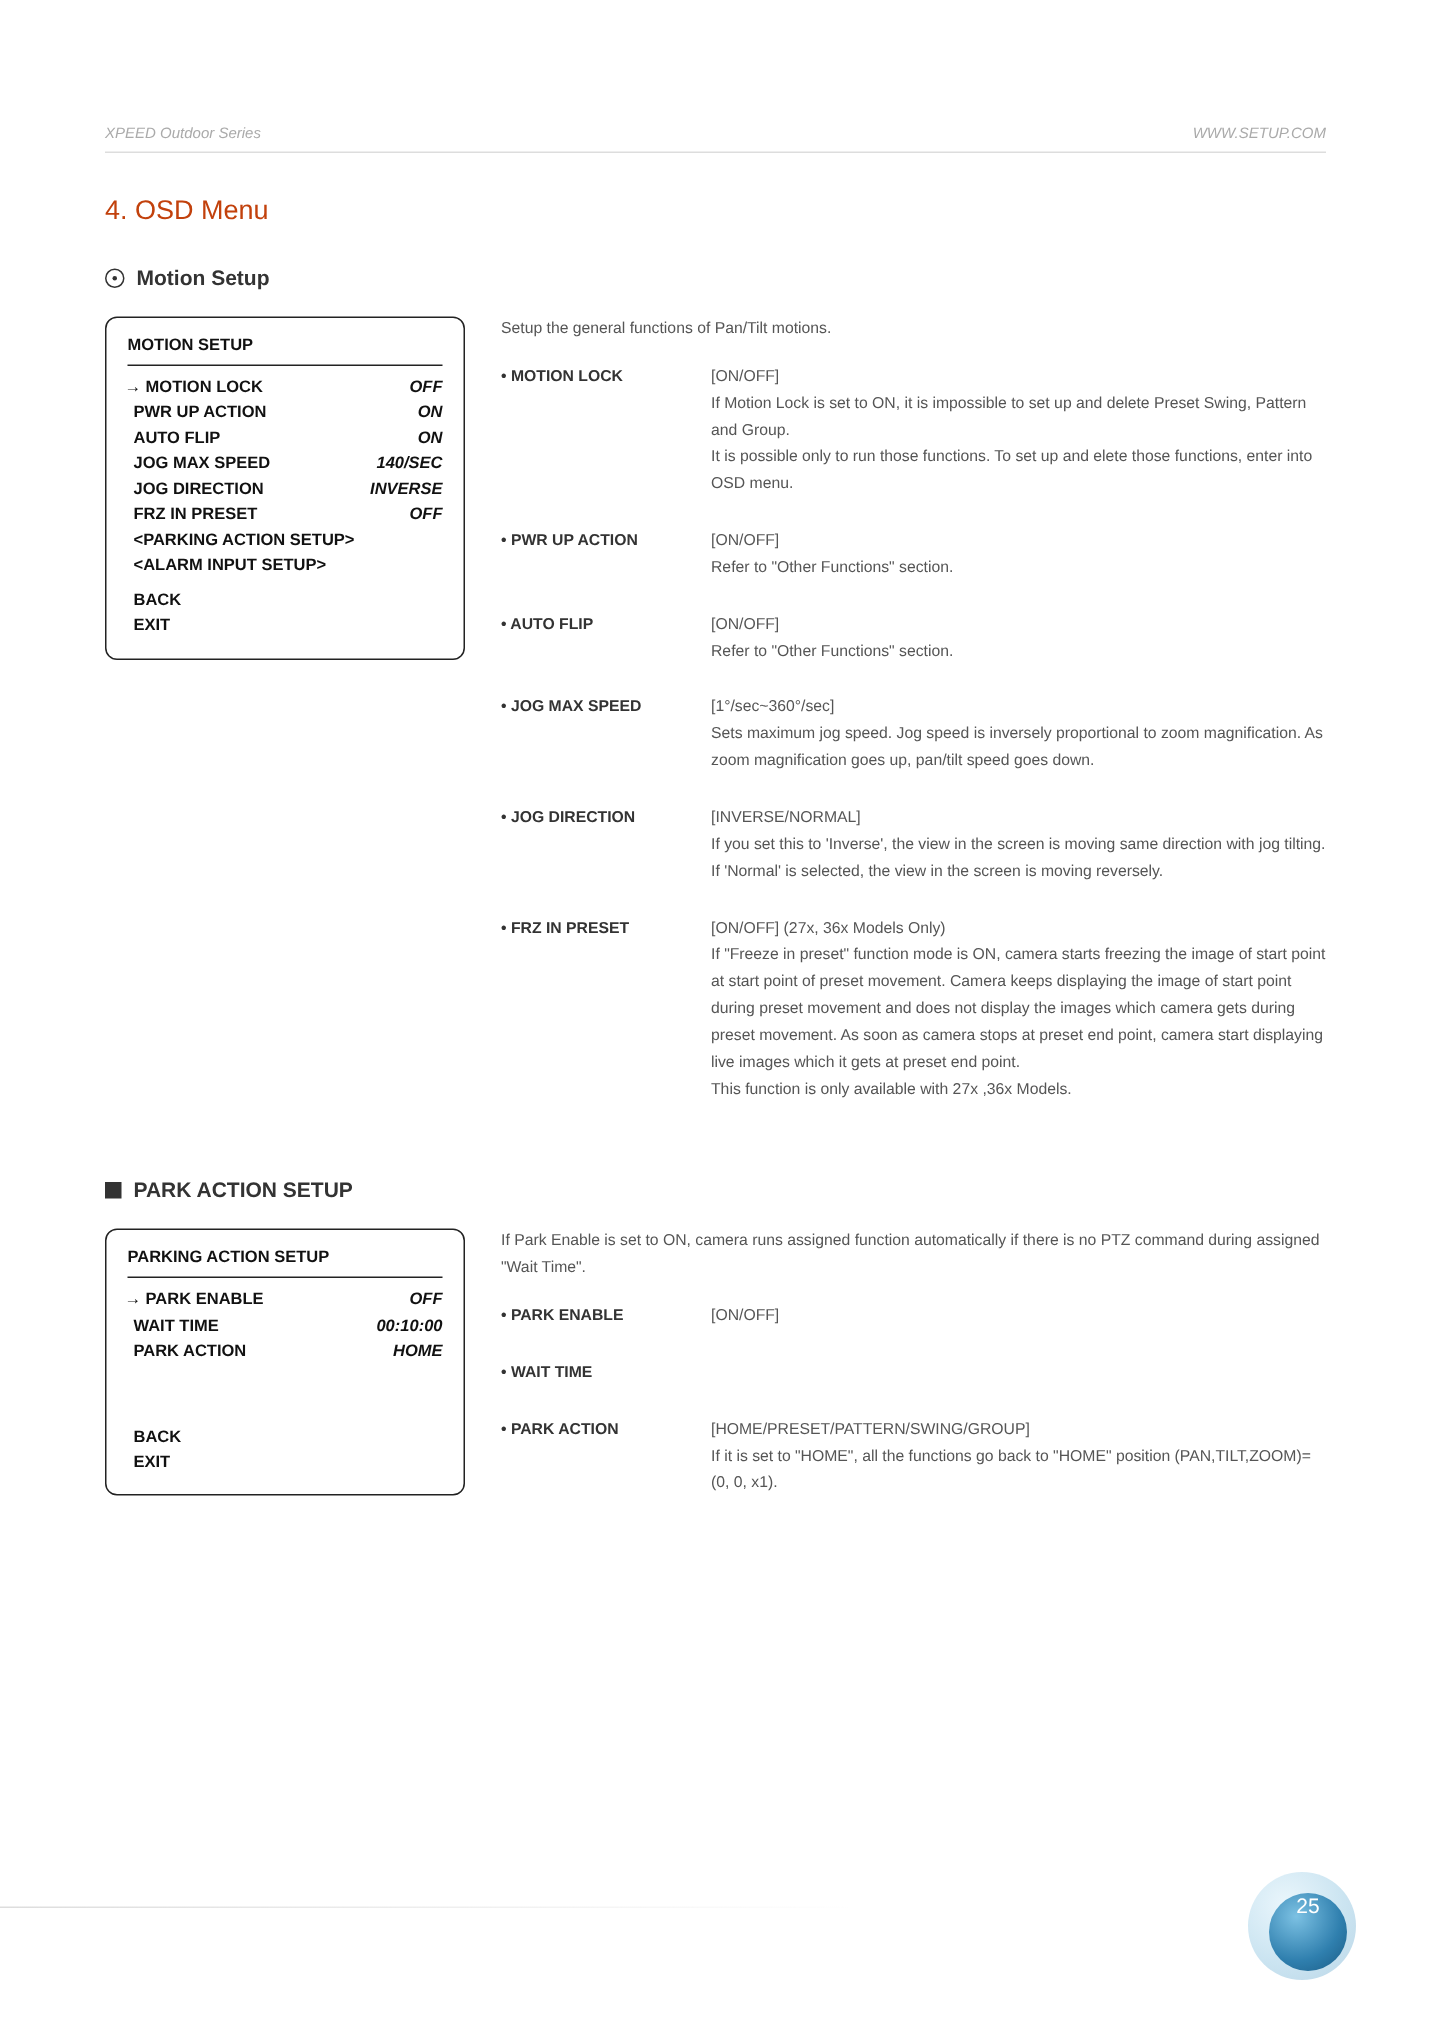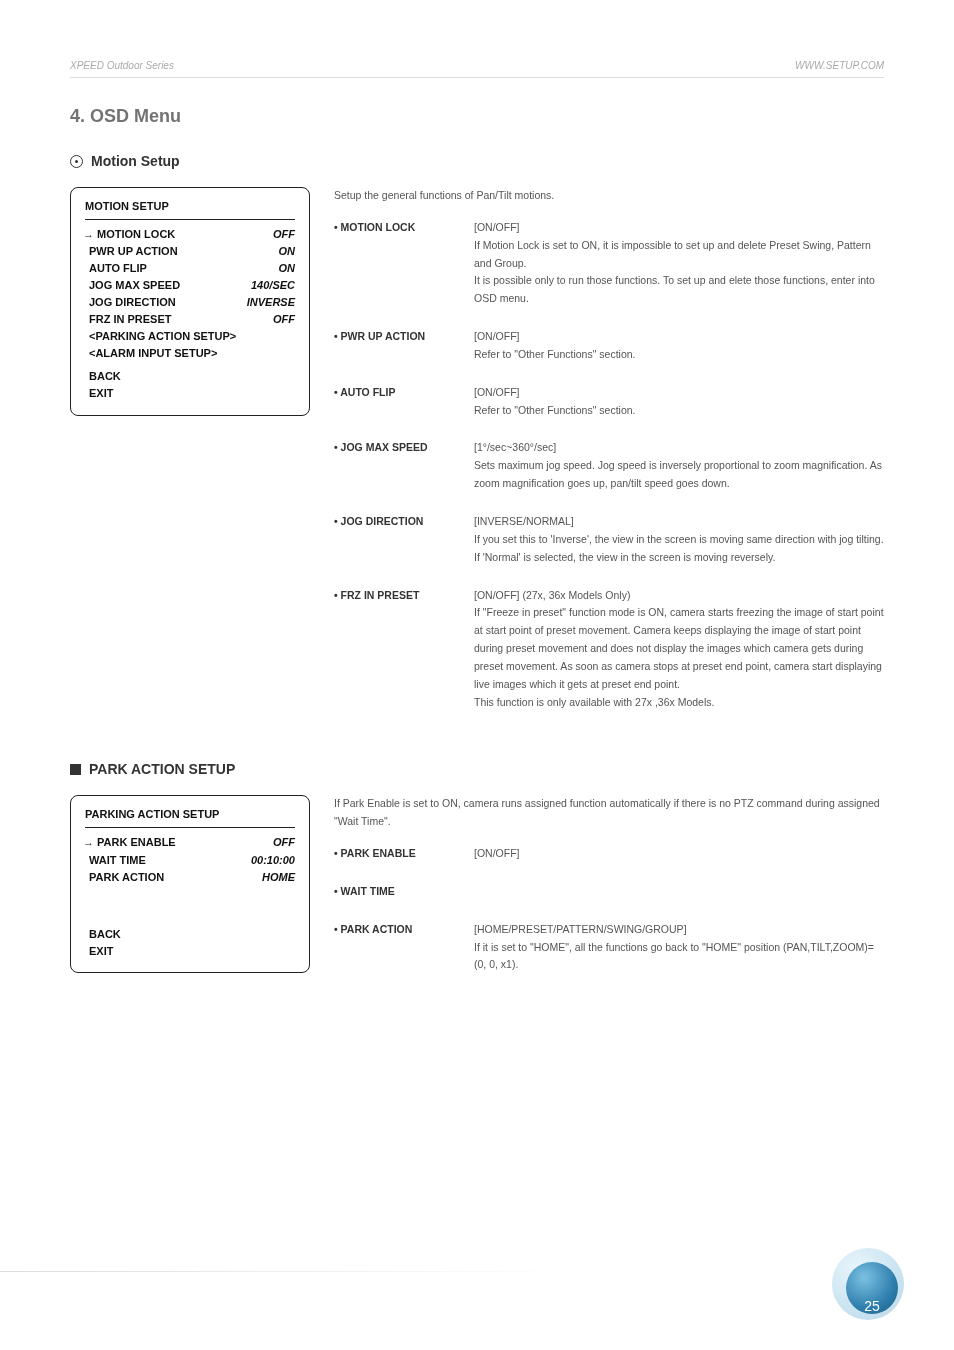--- a/index.html
+++ b/index.html
@@ -5,38 +5,38 @@
   * { box-sizing: border-box; margin: 0; padding: 0; }
   body {
     font-family: Arial, Helvetica, sans-serif;
     background: #fff;
     width: 954px;
     margin: 0 auto;
     color: #555;
     font-size: 10.5px;
   }
   .page {
-    padding: 60px 70px 40px 70px;
+    padding: 84px 70px 40px 70px;
     position: relative;
     min-height: 1350px;
   }
   .top-header {
     display: flex;
     justify-content: space-between;
     font-style: italic;
     color: #aaa;
     font-size: 10px;
     border-bottom: 1px solid #ddd;
     padding-bottom: 6px;
     margin-bottom: 28px;
   }
   h1.section-title {
     font-size: 18px;
-    font-weight: bold;
-    color: #737373;
+    font-weight: normal;
+    color: #c2410c;
     margin-bottom: 26px;
   }
   .subsection-row {
     display: flex;
     align-items: center;
     margin-bottom: 18px;
   }
   .circle-marker {
     width: 13px; height: 13px;
     border: 1.5px solid #333;
@@ -132,21 +132,21 @@
     width:72px; height:72px;
     border-radius:50%;
     background: radial-gradient(circle at 35% 30%, #c3e5f6 0%, #6db4d8 55%, #3a8abb 100%);
     opacity:0.35;
   }
   .page-badge .inner {
     position:absolute; right:6px; bottom:6px;
     width:52px; height:52px;
     border-radius:50%;
     background: radial-gradient(circle at 35% 30%, #7cc1e3 0%, #2f7fae 60%, #1a5a83 100%);
-    display:flex; align-items:flex-end; justify-content:center;
+    display:flex; align-items:flex-start; justify-content:center;
     color:#fff; font-size:14px;
   }
   .thin-line {
     position:absolute;
     left:0; bottom:78px;
     width:60%;
     height:1px;
     background: linear-gradient(to right, #ddd, transparent);
   }
 </style>

